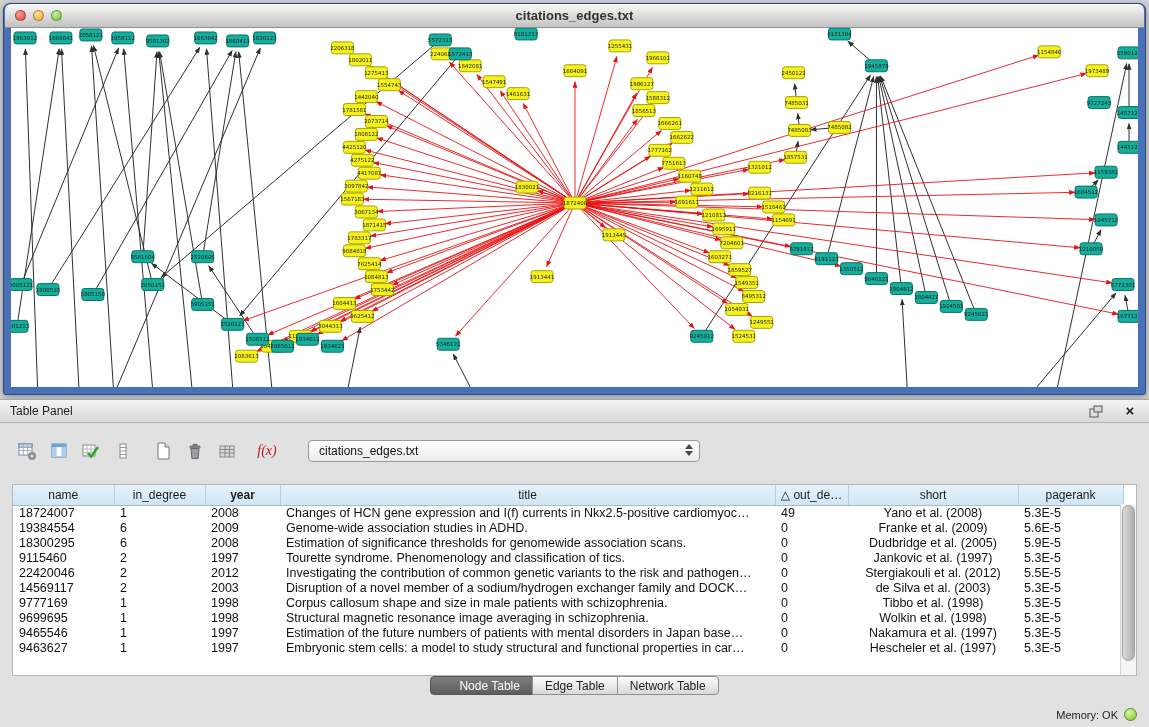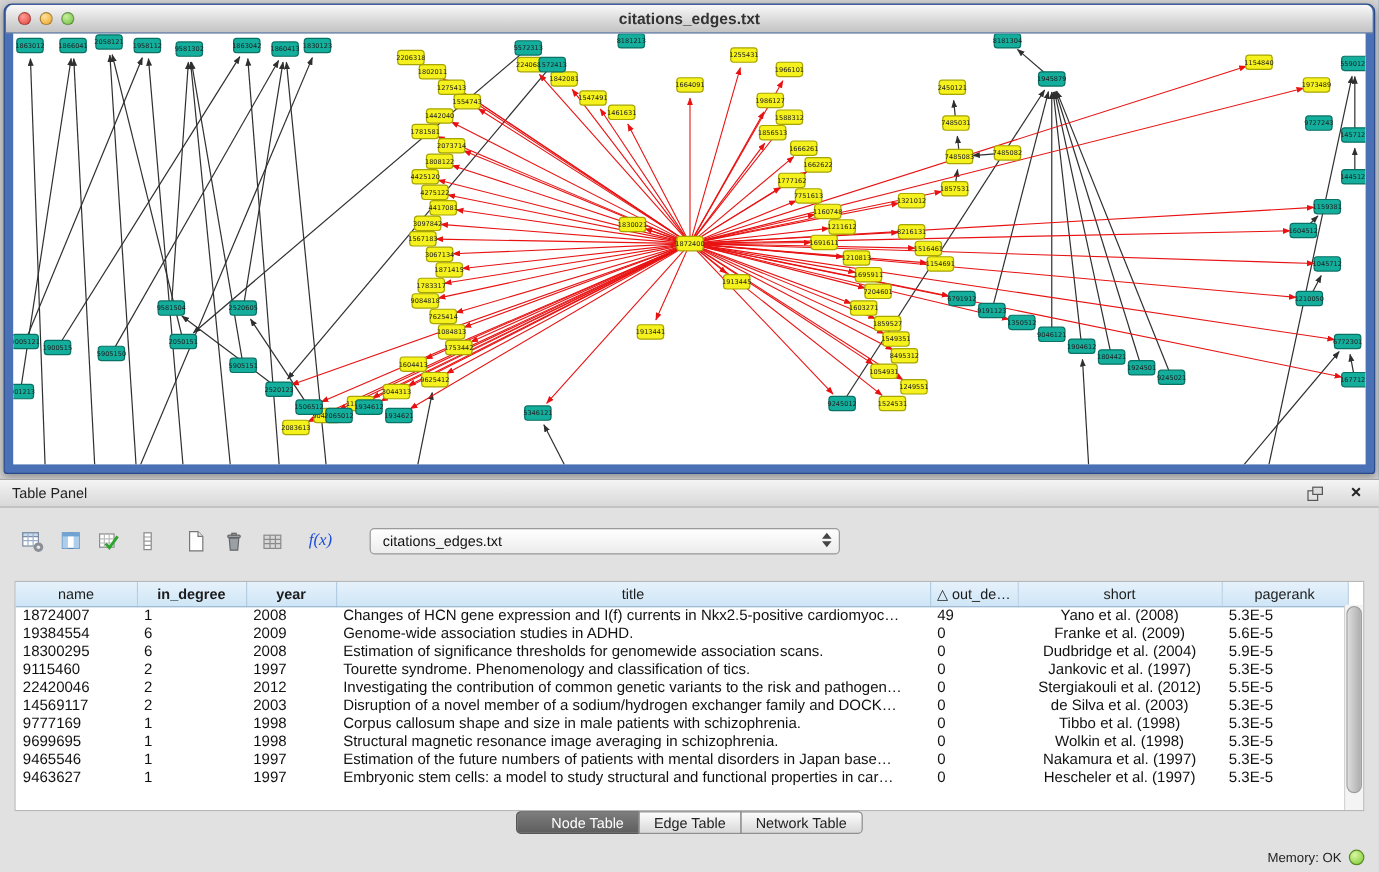--- a/index.html
+++ b/index.html
@@ -24,21 +24,21 @@
   .panel-header{height:22px;background:linear-gradient(#f4f4f4,#d8d8d8);border-bottom:1px solid #b2b2b2;
     display:flex;align-items:center;padding:0 10px;font-size:12px;color:#222;gap:16px;}
   .panel-header .ph-title{flex:0 0 auto;}
   .panel-header .spacer{flex:1;}
   .ph-btn{width:18px;height:16px;display:flex;align-items:center;justify-content:center;cursor:default;}
   .close-x{font-size:15px;font-weight:bold;color:#222;line-height:14px;}
 
   .toolbar{position:absolute;left:14px;top:36px;height:30px;display:flex;align-items:center;}
   .tb-btn{width:26px;height:26px;display:flex;align-items:center;justify-content:center;border-radius:4px;margin-right:6px;}
   .tb-gap{width:8px;}
-  .fx{font-family:"Liberation Serif",serif;font-style:italic;font-size:14px;color:#1d4ed8;}
+  .fx{font-family:"Liberation Serif",serif;font-style:italic;font-size:14px;color:#b91c1c;}
   .net-select{position:relative;margin-left:22px;width:392px;height:22px;border:1px solid #9a9a9a;border-radius:4px;
     background:linear-gradient(#ffffff,#ececec);box-sizing:border-box;}
   .net-select .val{line-height:20px;font-size:12px;color:#111;padding-left:10px;}
   .sel-arrows{position:absolute;right:6px;top:3px;display:flex;flex-direction:column;gap:2px;}
   .sel-arrows i{display:block;width:0;height:0;border-left:4px solid transparent;border-right:4px solid transparent;}
   .arr-up{border-bottom:5px solid #444;}
   .arr-dn{border-top:5px solid #444;}
 
   .table-area{position:absolute;left:12px;right:12px;top:84px;height:190px;background:#fff;border:1px solid #b7b7b7;overflow:hidden;}
   table{border-collapse:collapse;table-layout:fixed;width:1110px;}
@@ -742,21 +742,21 @@
             <i class="arr-dn"></i>
           </span>
       </div>
     </div>
 
     <div class="table-area">
       <table>
         <thead>
             <tr id="header-row">
               <th style="width: 101px;"><span>name</span></th>
-              <th style="width: 91px; font-weight: bold;"><span>in_degree</span></th>
+              <th style="width: 91px;"><span>in_degree</span></th>
               <th style="width: 75px; font-weight: bold;"><span>year</span></th>
               <th style="width: 495px;"><span>title</span></th>
               <th style="width: 73px;"><span>△ </span><span>out_de…</span></th>
               <th style="width: 170px;"><span>short</span></th>
               <th style="width: 105px;"><span>pagerank</span></th>
             </tr>
           </thead>
         <tbody id="table-body">
             <tr>
               <td>18724007</td>
@@ -775,21 +775,21 @@
               <td>0</td>
               <td class="center">Franke et al. (2009)</td>
               <td>5.6E-5</td>
             </tr>
             <tr>
               <td>18300295</td>
               <td>6</td>
               <td>2008</td>
               <td>Estimation of significance thresholds for genomewide association scans.</td>
               <td>0</td>
-              <td class="center">Dudbridge et al. (2004)</td>
+              <td class="center">Dudbridge et al. (2005)</td>
               <td>5.9E-5</td>
             </tr>
             <tr>
               <td>9115460</td>
               <td>2</td>
               <td>1997</td>
               <td>Tourette syndrome. Phenomenology and classification of tics.</td>
               <td>0</td>
               <td class="center">Jankovic et al. (1997)</td>
               <td>5.3E-5</td>

